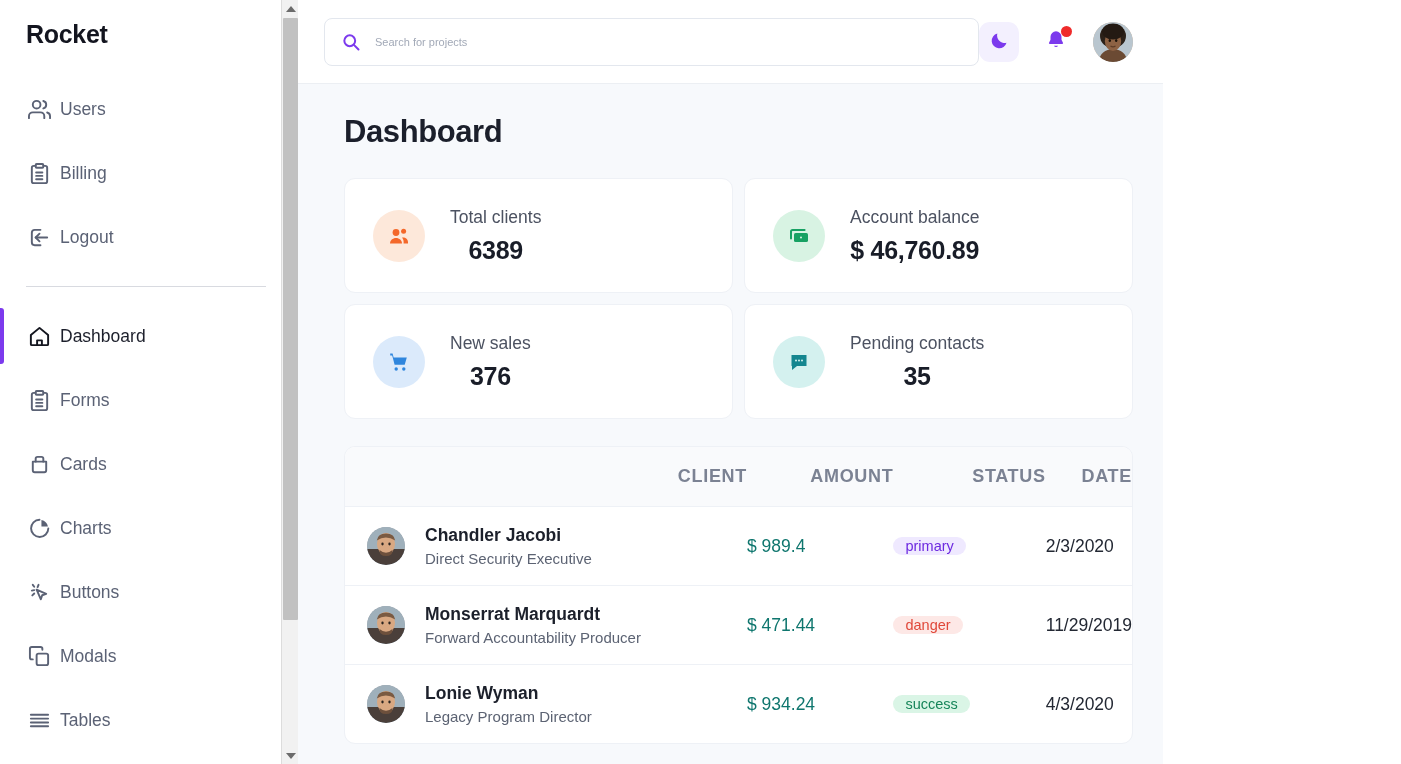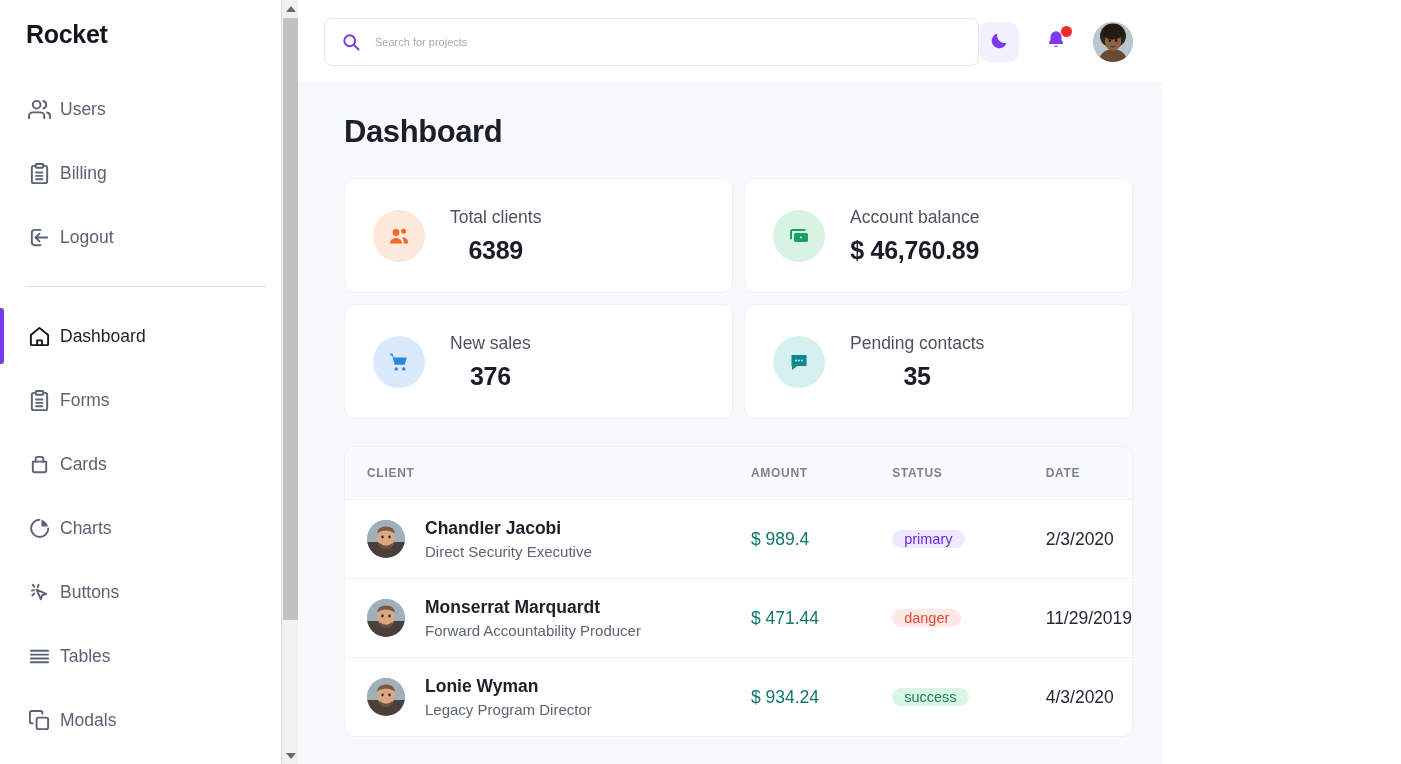--- a/index.html
+++ b/index.html
@@ -143,21 +143,21 @@
   .stat-label { font-size: 17.5px; color: #4c5261; margin-bottom: 8px; }
   .stat-value { font-size: 25px; font-weight: bold; color: #191d28; letter-spacing: -0.3px; }
 
   .table-card {
     background: #fff; border: 1px solid #eef1f6; border-radius: 11px;
     margin: 27px 0 0 20px; max-width: 1025px; overflow: hidden;
   }
   table { width: 100%; border-collapse: collapse; }
   thead tr { background: #f9fafc; }
   thead th {
-    text-align: left; font-size: 12px; font-weight: bold;
+    text-align: right; font-size: 18px; font-weight: bold;
     letter-spacing: 0.7px; color: #7b8293; padding: 19px 0;
     border-bottom: 1px solid #eef1f6;
   }
   th.c-client { padding-left: 22px; width: 480px; }
   th.c-amount { width: 168px; }
   th.c-status { width: 178px; }
   th.c-date   { width: auto; }
   tbody td { padding: 18px 0; border-bottom: 1px solid #eef1f6; vertical-align: middle; }
   tbody tr:last-child td { border-bottom: 0; }
   td.c-client { padding-left: 22px; }
@@ -279,38 +279,38 @@
               <line x1="4" y1="10" x2="6.5" y2="9.5"></line>
             <line x1="11" y1="4" x2="10" y2="6.5"></line>
               <line x1="4.5" y1="15" x2="6.5" y2="13"></line>
           </svg>
         </span>
         <span class="lbl">Buttons</span>
       </div>
 
       <div class="nav-item">
         <span class="ico">
+          <svg width="23" height="23" viewBox="0 0 24 24" fill="none" stroke="currentColor" stroke-width="2" stroke-linecap="round" stroke-linejoin="round">
+            <rect x="9" y="9" width="12" height="12" rx="2"></rect>
+            <path d="M5 15H4a2 2 0 0 1-2-2V4a2 2 0 0 1 2-2h9a2 2 0 0 1 2 2v1"></path>
+          </svg>
+        </span>
+        <span class="lbl">Modals</span>
+      </div>
+
+      <div class="nav-item">
+        <span class="ico">
           <svg width="23" height="23" viewBox="0 0 24 24" fill="none" stroke="currentColor" stroke-width="2" stroke-linecap="round">
             <line x1="3" y1="6" x2="21" y2="6"></line>
               <line x1="3" y1="10" x2="21" y2="10"></line>
             <line x1="3" y1="14" x2="21" y2="14"></line>
               <line x1="3" y1="18" x2="21" y2="18"></line>
           </svg>
         </span>
         <span class="lbl">Tables</span>
-      </div>
-
-      <div class="nav-item">
-        <span class="ico">
-          <svg width="23" height="23" viewBox="0 0 24 24" fill="none" stroke="currentColor" stroke-width="2" stroke-linecap="round" stroke-linejoin="round">
-            <rect x="9" y="9" width="12" height="12" rx="2"></rect>
-            <path d="M5 15H4a2 2 0 0 1-2-2V4a2 2 0 0 1 2-2h9a2 2 0 0 1 2 2v1"></path>
-          </svg>
-        </span>
-        <span class="lbl">Modals</span>
       </div>
     </nav>
 
     <div class="sb-track">
       <div class="sb-arrow top">
           <i></i>
         </div>
       <div class="sb-thumb"></div>
       <div class="sb-arrow bot">
           <i></i>

